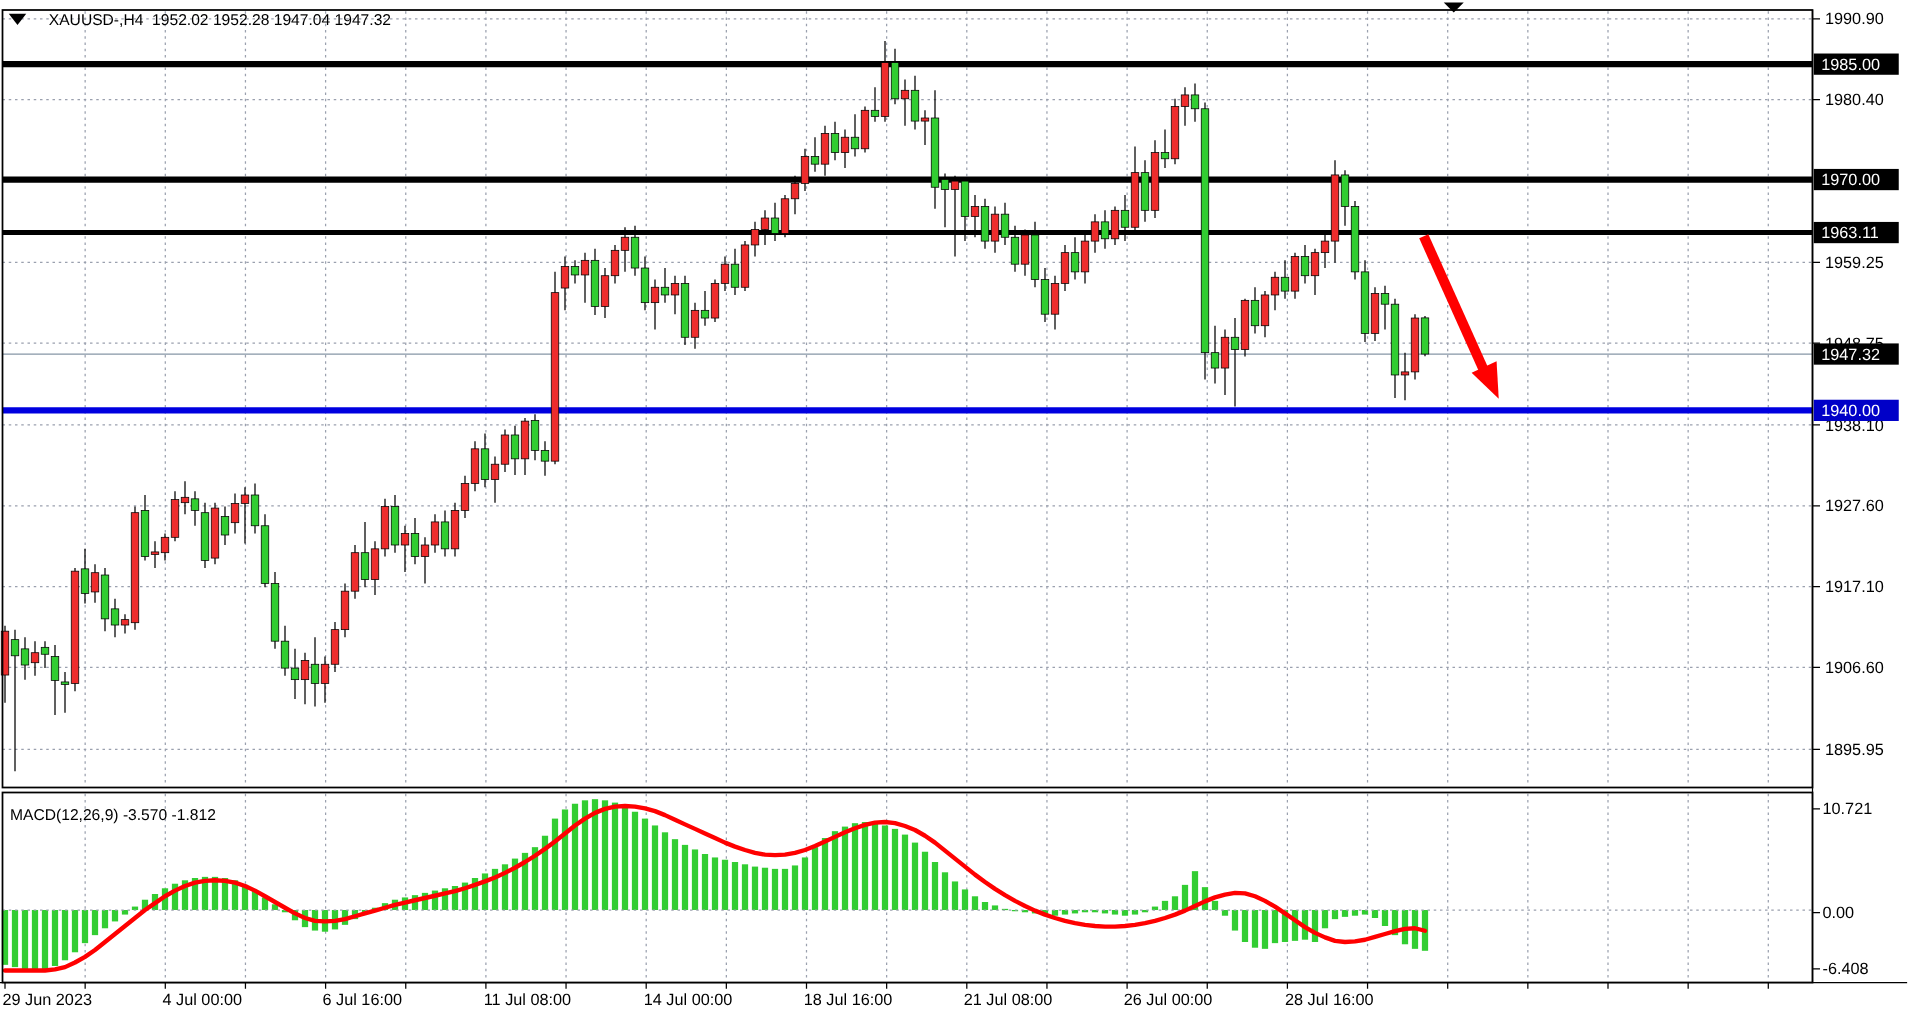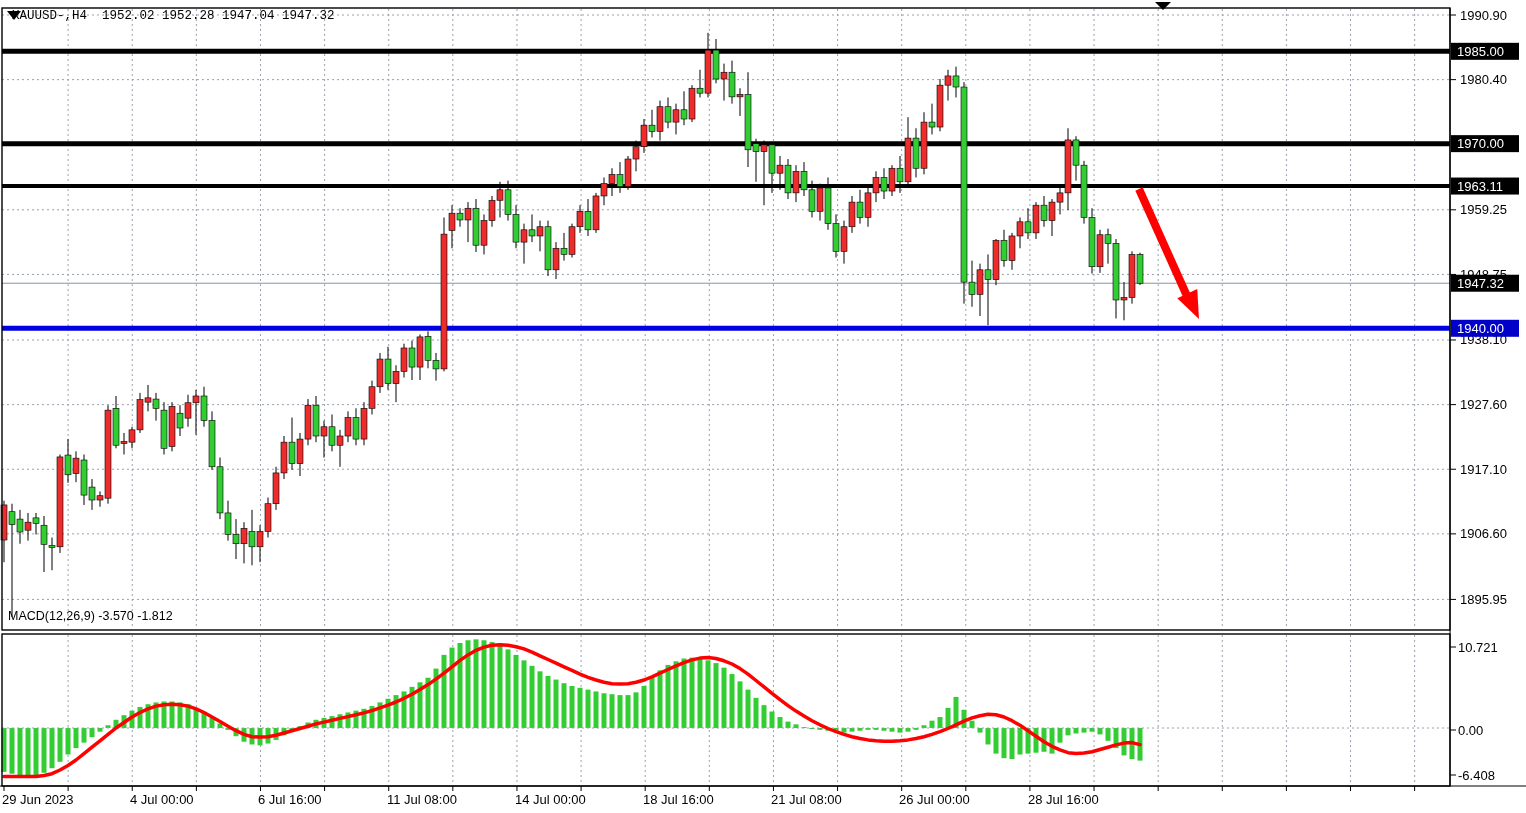--- a/index.html
+++ b/index.html
@@ -1,21 +1,21 @@
 <!DOCTYPE html>
 <html><head>
 <meta charset="utf-8">
 <style>
   html,body{margin:0;padding:0;background:#ffffff;}
   body{font-family:"Liberation Sans", sans-serif;}
   #screen{position:relative;width:1526px;height:813px;background:#ffffff;overflow:hidden;}
   #chart-svg{position:absolute;left:0;top:0;}
   .overlay-label{position:absolute;color:#000;font-size:12.5px;white-space:pre;}
-  #quote-line{left:12px;top:9px;font-family:Liberation Mono, monospace;}
-  #macd-label{left:8px;top:609px;}
+  #quote-line{left:39px;top:9px;}
+  #macd-label{left:8px;top:645px;}
   #symbol-triangle{position:absolute;left:7px;top:11px;width:0;height:0;
     border-left:7px solid transparent;border-right:7px solid transparent;border-top:9px solid #000;}
 </style>
 </head>
 <body>
 
 <div id="screen">
   <svg id="chart-svg" width="1526" height="813">
       <rect x="2" y="8" width="1448" height="622" fill="#ffffff"></rect>
       <rect x="2" y="634" width="1448" height="152" fill="#ffffff"></rect>

